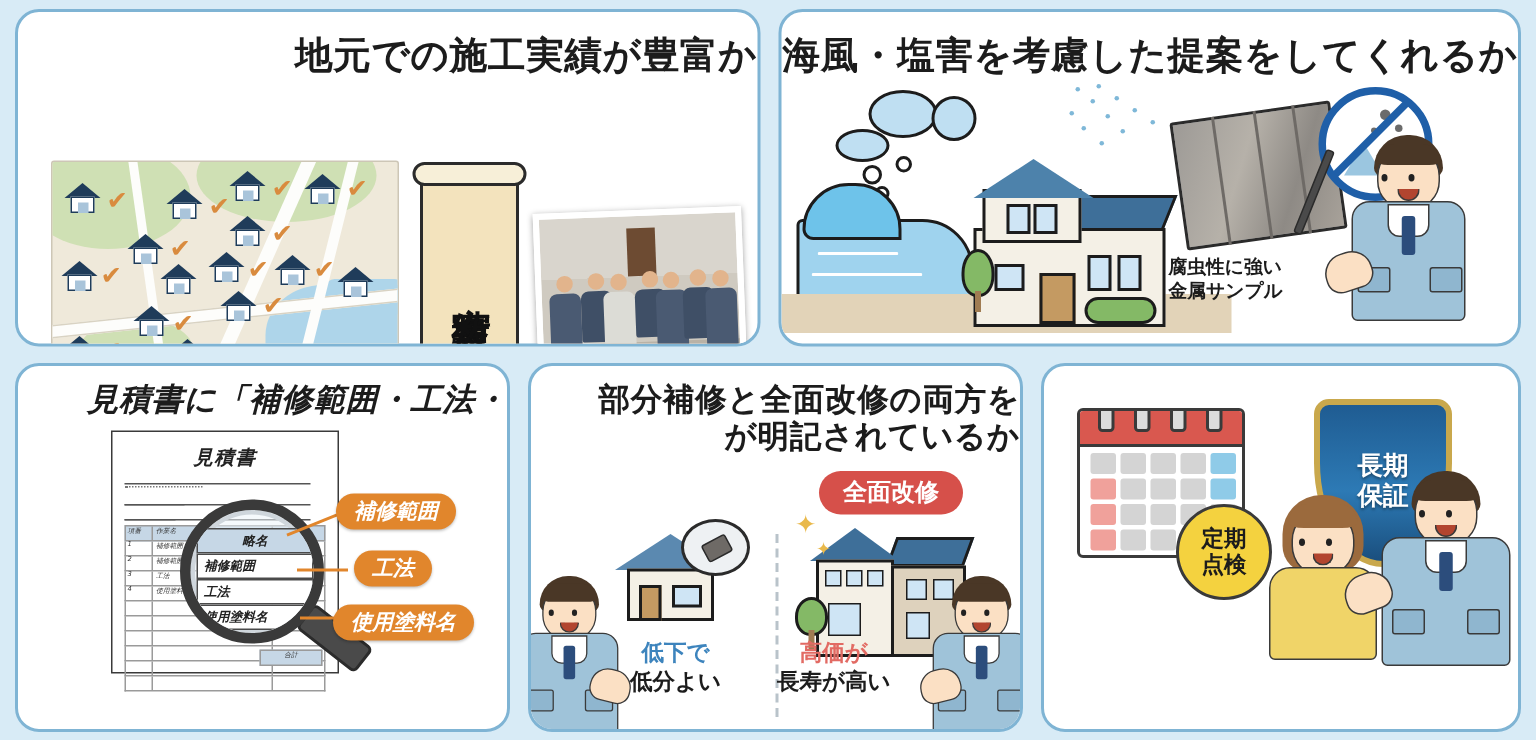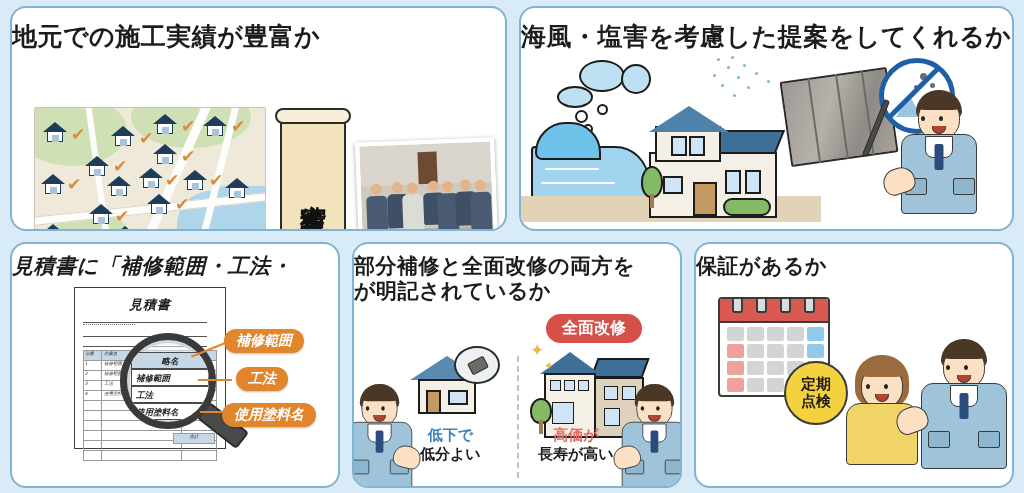--- a/index.html
+++ b/index.html
@@ -28,21 +28,21 @@
   .row-bot > .card:nth-child(3){flex:1 1 auto;}
   .card{
     background:#ffffff;
     border:2.5px solid #7fb4d4;
     border-radius:16px;
     position:relative;
     overflow:hidden;
     box-sizing:border-box;
   }
   .title{
-    text-align:left;
+    text-align:right;
     font-weight:bold;
     color:#1c1c1c;
     letter-spacing:.5px;
     line-height:1.18;
     margin:0;
   }
   .t-lg{font-size:25px;padding-top:14px;}
   .t-md{font-size:21px;padding-top:10px;}
   .stage{position:relative;width:100%;}
 
@@ -431,20 +431,24 @@
         </div>
 
         <div class="noentry" style="left:358px;top:6px;">
           <div class="tri"></div>
           <div class="dot" style="left:36px;top:10px;width:7px;height:7px;"></div>
           <div class="dot" style="left:46px;top:20px;width:5px;height:5px;"></div>
           <div class="dot" style="left:30px;top:22px;width:4px;height:4px;"></div>
           <div class="slash"></div>
         </div>
 
+        <div class="caption" style="left:258px;top:118px;">
+          <div>腐虫性に強い</div>
+          <div>金属サンプル</div>
+        </div>
 
         <div class="worker" style="left:368px;top:38px;width:100px;height:132px;">
           <div class="hair"></div>
           <div class="face"></div>
           <div class="fringe"></div>
           <div class="eye" style="left:32px;"></div>
           <div class="eye" style="left:50px;"></div>
           <div class="mouth"></div>
           <div class="body"></div>
           <div class="collar"></div>
@@ -627,30 +631,29 @@
             <div class="tie"></div>
           <div class="pocket" style="left:12px;"></div>
             <div class="pocket" style="left:58px;"></div>
           <div class="hand" style="left:-2px;top:72px;transform:rotate(-14deg);"></div>
         </div>
 
         <div class="cmp-txt" style="left:66px;top:116px;">
           <div><span class="hl-blue">低下で</span></div>
           <div>低分よい</div>
         </div>
-        <div class="cmp-txt" style="left:184px;top:116px;">
+        <div class="cmp-txt" style="left:164px;top:116px;">
           <div><span class="hl-red">高価が</span></div>
           <div>長寿が高い</div>
         </div>
       </div>
     </div>
 
     <div class="card">
       <div class="title t-md">
-        <div>保証があるか</div>
       </div>
 
       <div class="stage" style="height:176px;margin-top:8px;">
 
         <div class="cal" style="left:22px;top:10px;">
           <div class="top"></div>
           <div class="ring" style="left:12px;"></div>
           <div class="ring" style="left:36px;"></div>
           <div class="ring" style="left:60px;"></div>
           <div class="ring" style="left:84px;"></div>
@@ -678,20 +681,26 @@
           </div>
         </div>
 
         <div class="circ" style="left:88px;top:74px;">
           <div>
             <div>定期</div>
             <div>点検</div>
           </div>
         </div>
 
+        <div class="shield" style="left:180px;top:4px;">
+          <div>
+            <div>長期</div>
+            <div>保証</div>
+          </div>
+        </div>
 
         <div class="woman" style="left:136px;top:68px;width:100px;height:110px;">
           <div class="hair"></div>
             <div class="face"></div>
             <div class="bang"></div>
           <div class="eye" style="left:34px;"></div>
             <div class="eye" style="left:52px;"></div>
           <div class="mouth"></div>
             <div class="body"></div>
         </div>

